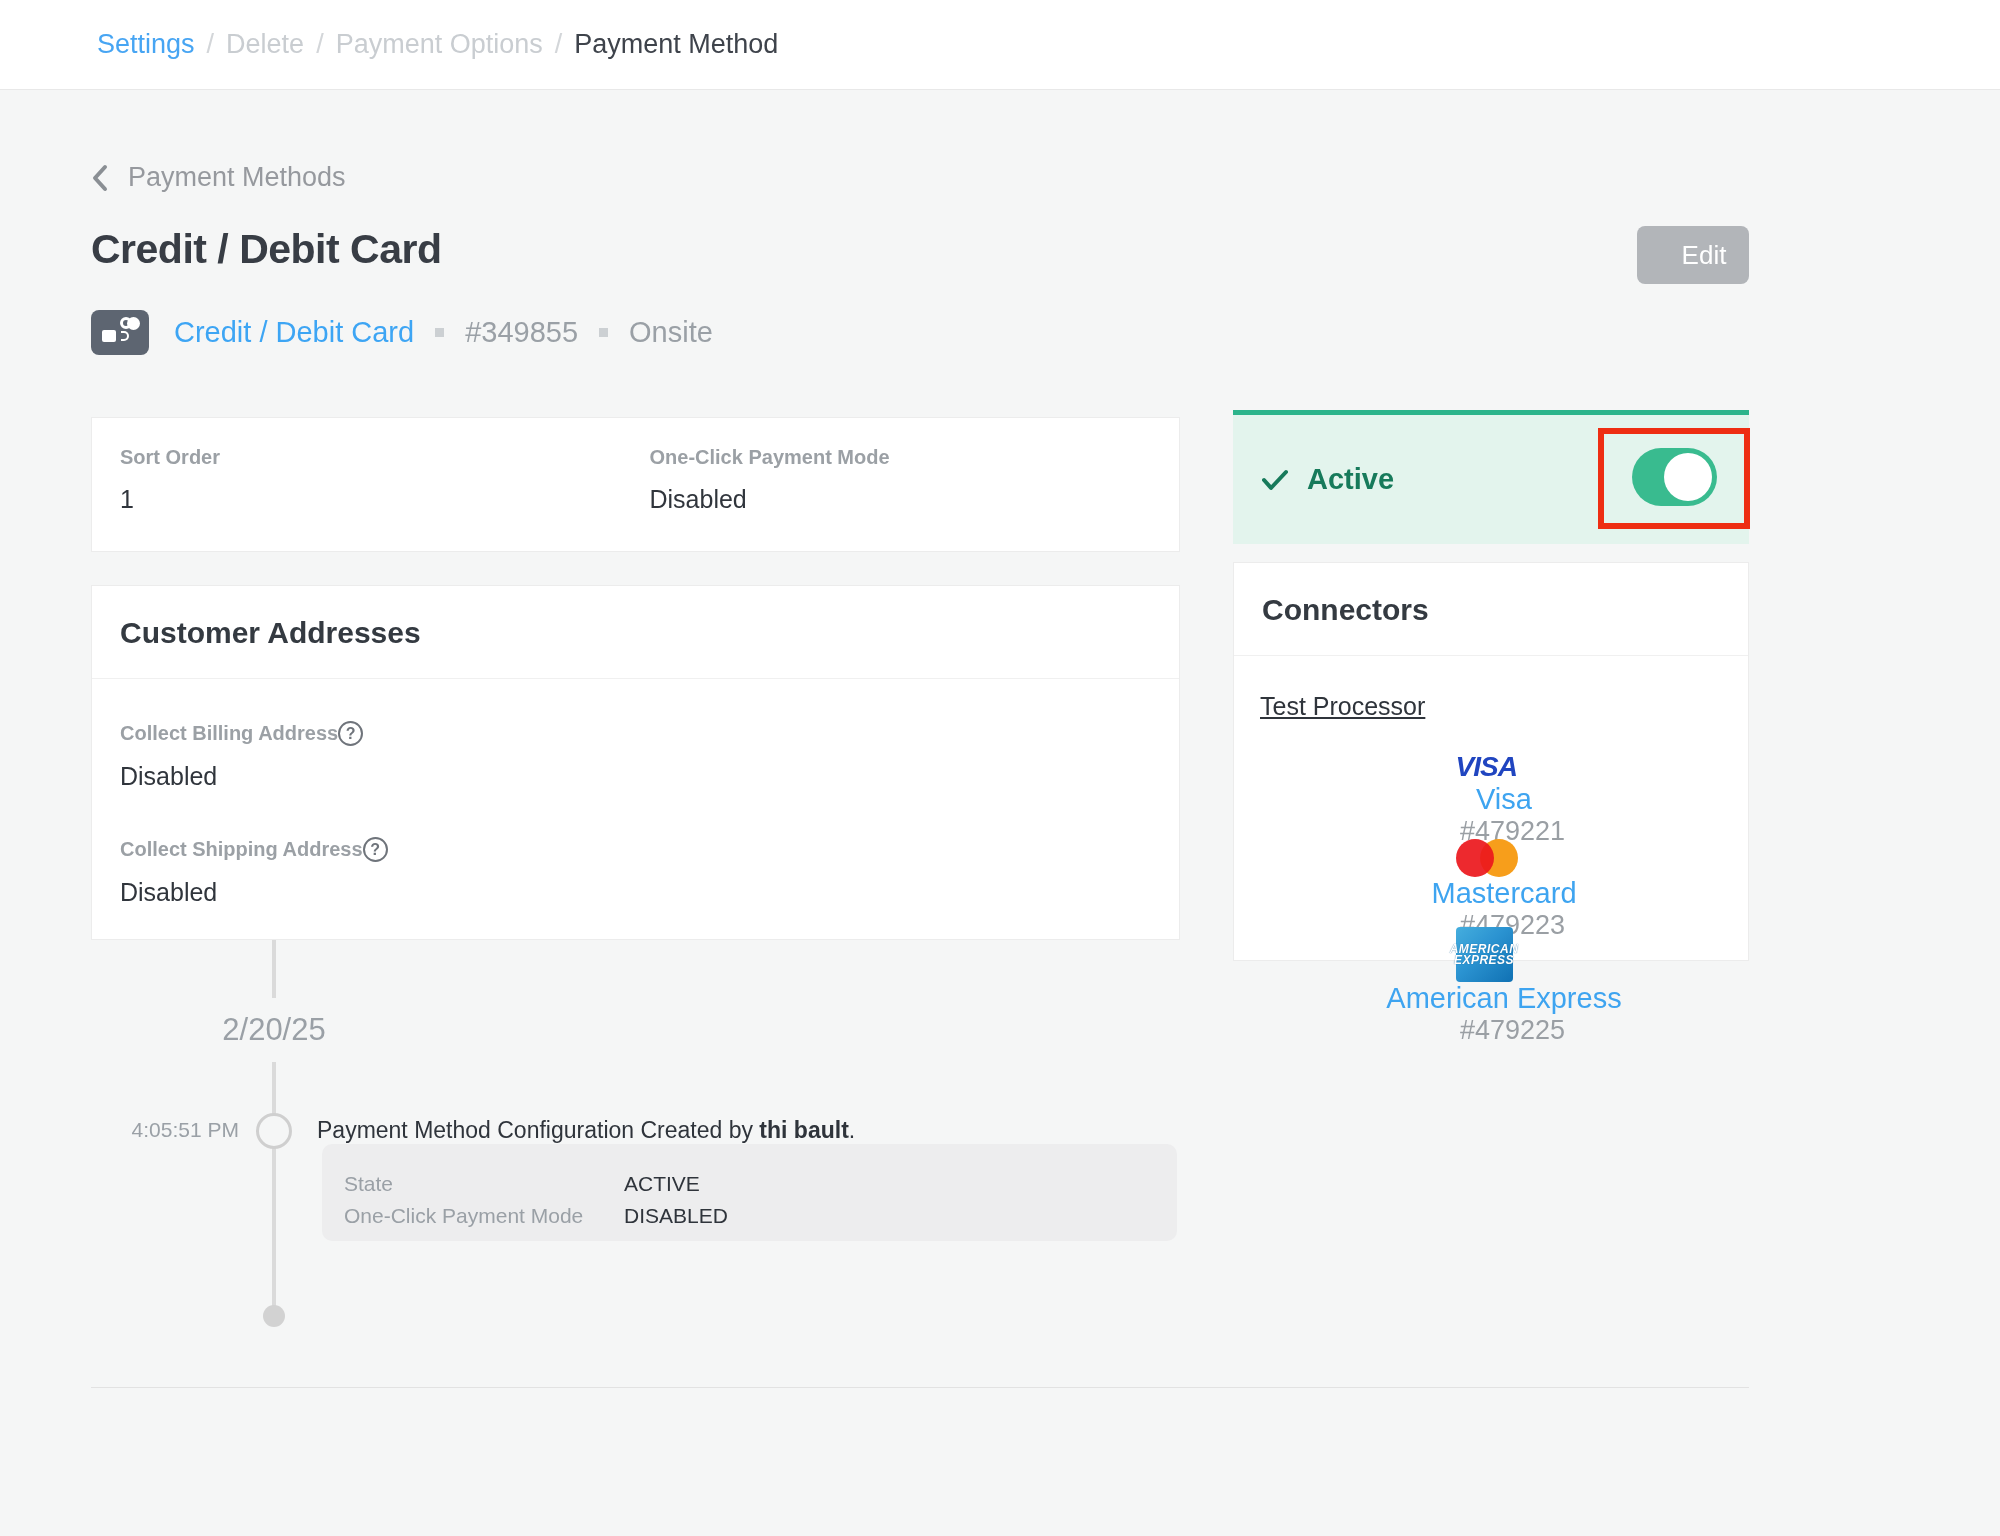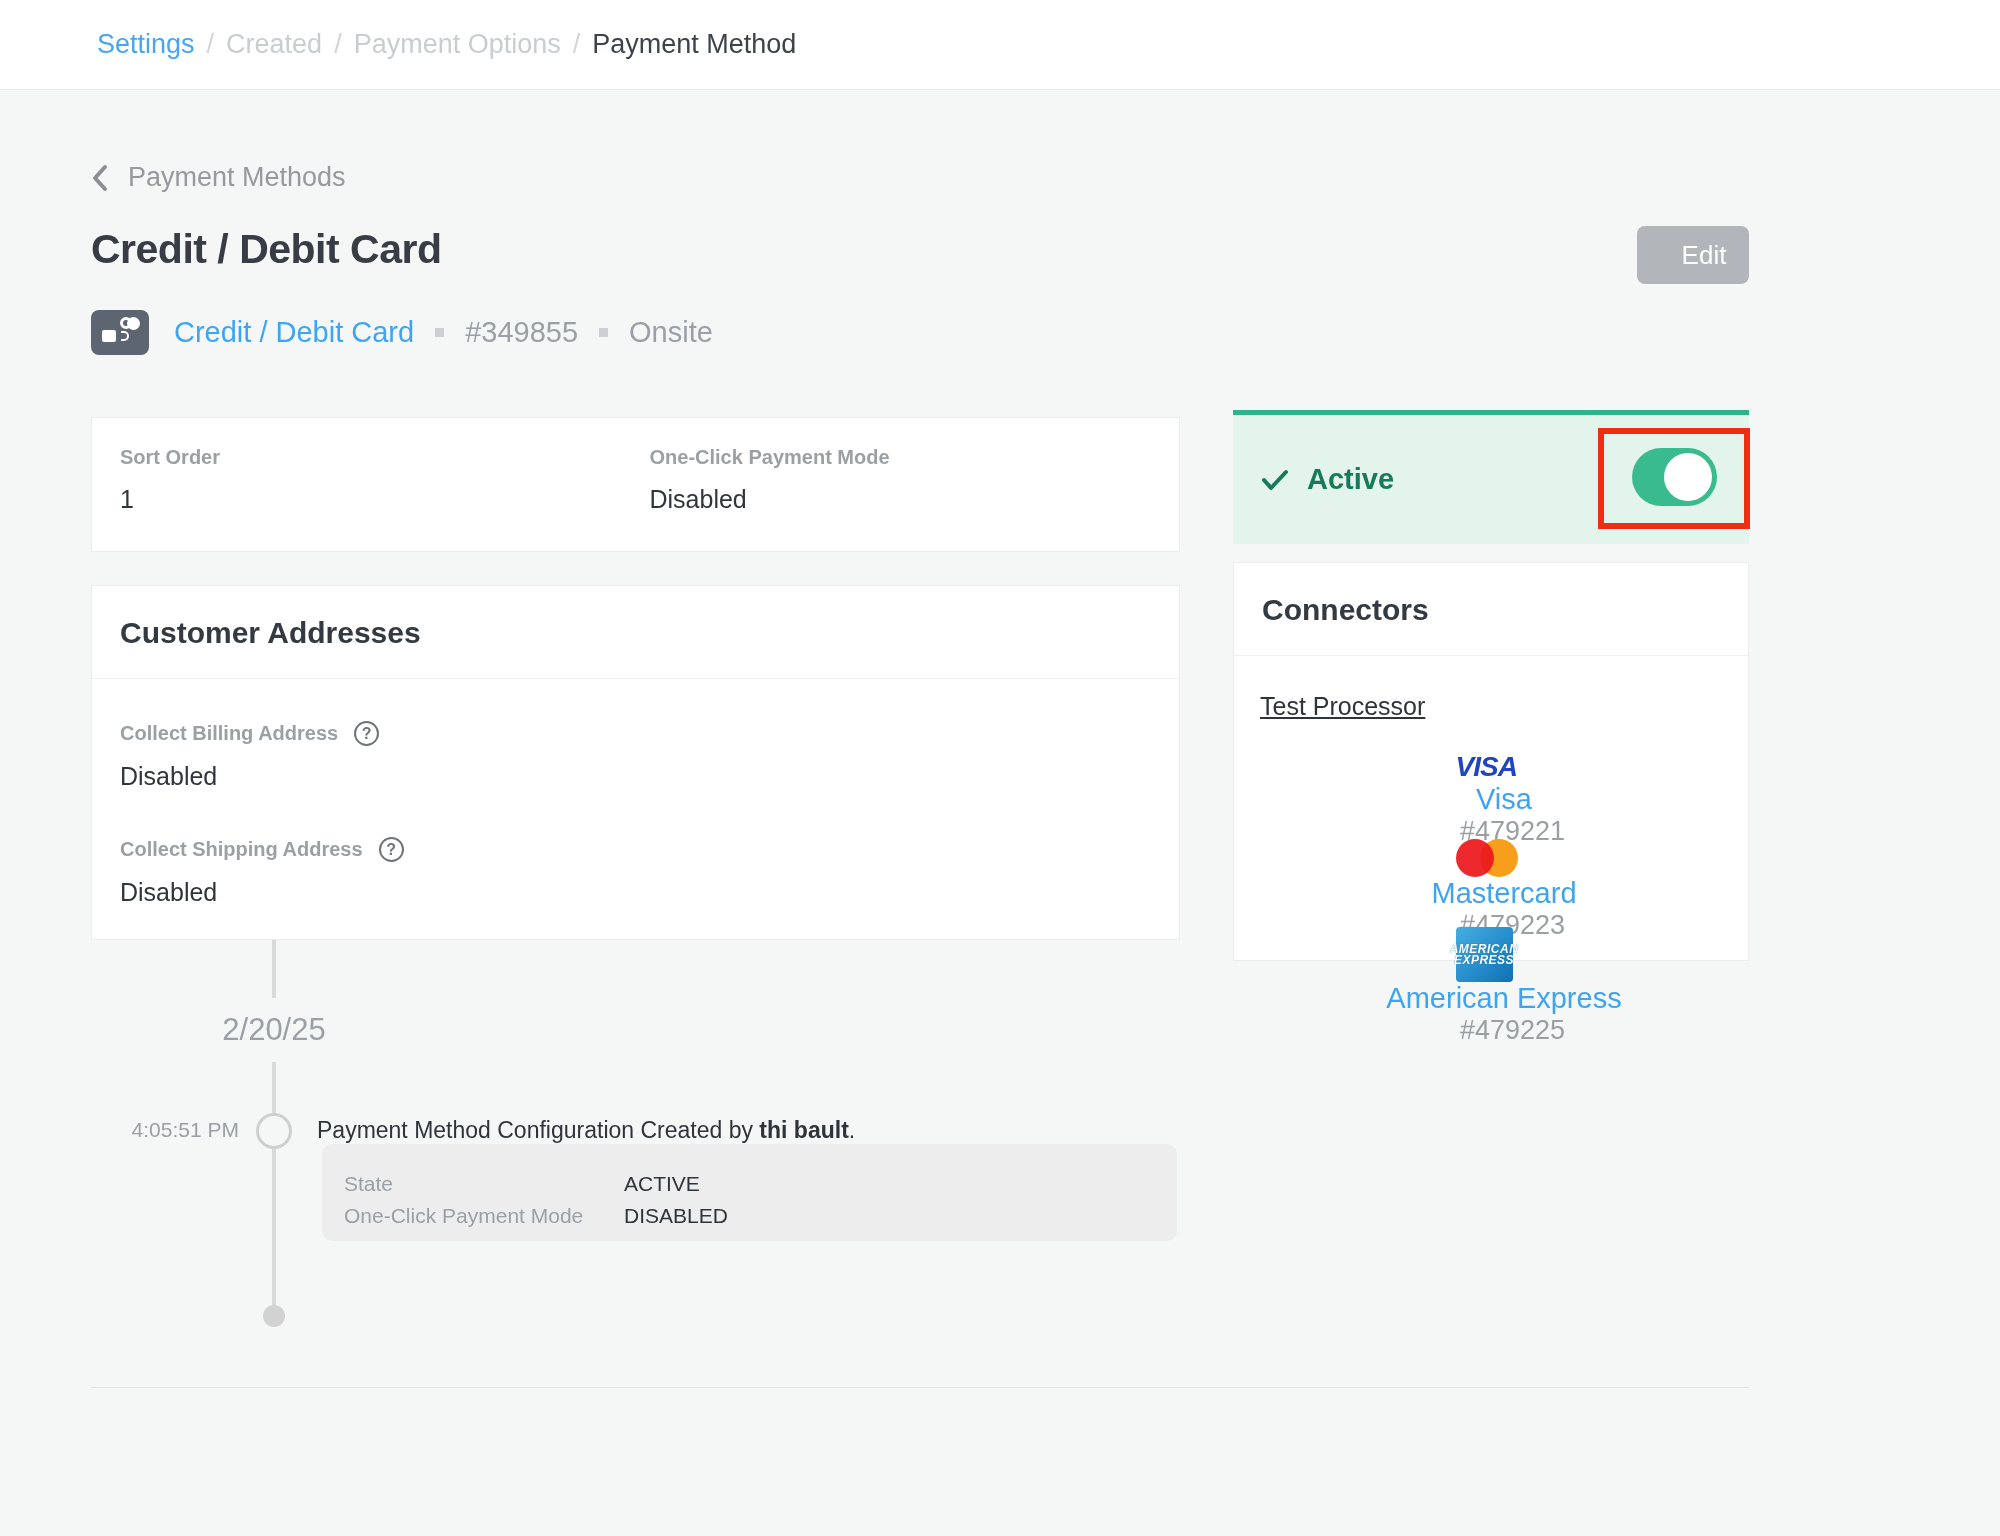--- a/index.html
+++ b/index.html
@@ -60,21 +60,21 @@
   .summary-field { width:541px; }
   .field-label { font-size:20px; font-weight:bold; color:#9ba0a5; }
   .field-value { margin-top:16px; font-size:25px; color:#30353c; }
 
   
   .addresses-card { margin-top:33px; height:355px; }
   .card-heading { padding:30px 28px 0; font-size:30px; font-weight:bold; color:#343a41; }
   .card-divider { margin-top:28px; border-bottom:1px solid #f0f0f0; }
   .addr-field { padding-left:28px; margin-top:42px; }
   .addr-field + .addr-field { margin-top:46px; }
-  .label-row { display:flex; align-items:center; gap:16px; }
+  .label-row { display:flex; align-items:center; gap:0; }
   .help-icon {
     width:25px; height:25px; border:2px solid #6f747b; border-radius:50%;
     color:#6f747b; font-size:16px; font-weight:bold; display:flex; align-items:center; justify-content:center;
     cursor:pointer;
   }
 
   
   .timeline { position:relative; height:390px; }
   .tl-line { position:absolute; left:181px; top:0; height:376px; width:4px; background:#dadada; }
   .tl-date {
@@ -145,21 +145,21 @@
     color:#ffffff; font-size:26px; font-family:inherit; cursor:pointer;
   }
 </style>
 </head>
 <body>
 
 <header class="topbar">
   <nav class="breadcrumb">
     <span class="bc-link">Settings</span>
     <span class="bc-sep">/</span>
-    <span class="bc-muted">Created</span>
+    <span class="bc-muted">Delete</span>
     <span class="bc-sep">/</span>
     <span class="bc-muted">Payment Options</span>
     <span class="bc-sep">/</span>
     <span class="bc-current">Payment Method</span>
   </nav>
 </header>
 
 <main class="content">
 
   <div class="back-row">

